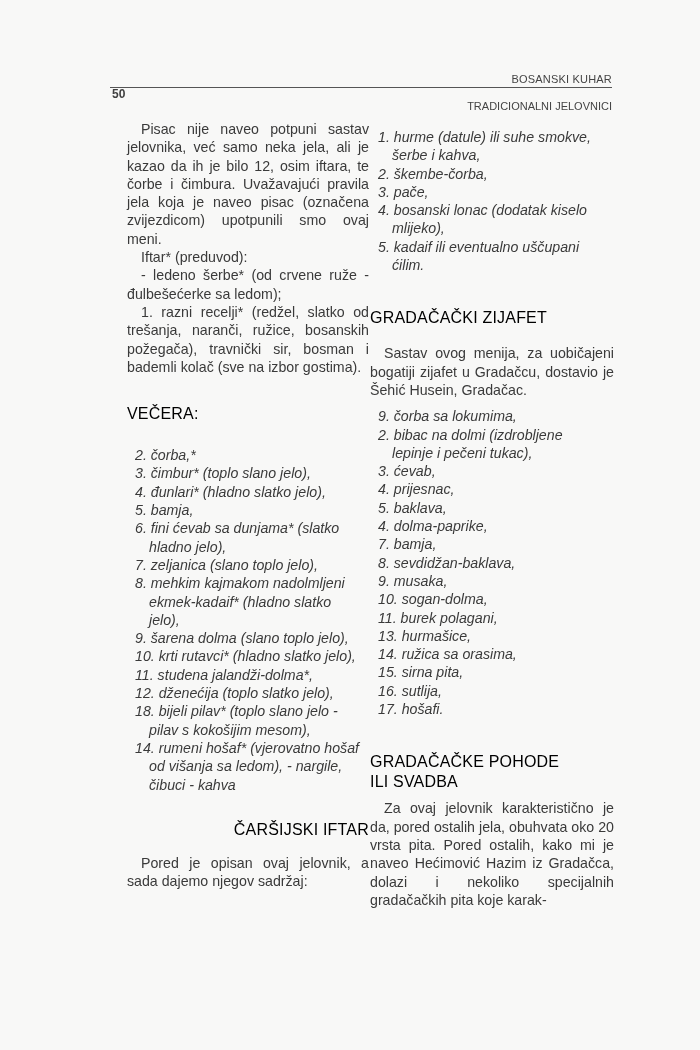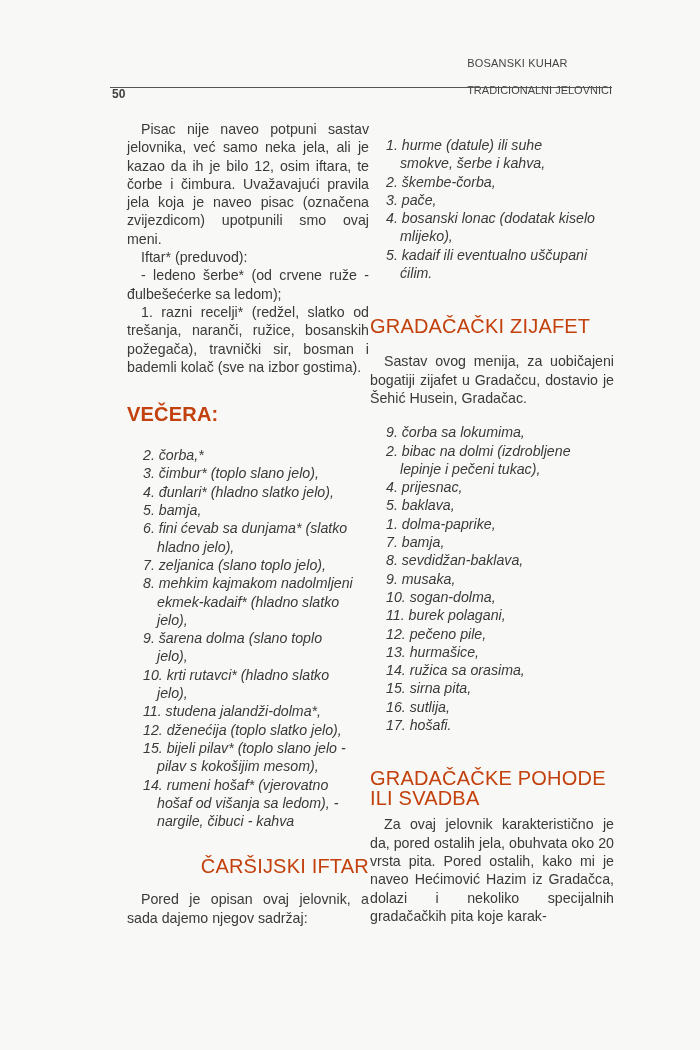--- a/index.html
+++ b/index.html
@@ -13,73 +13,73 @@
   }
   .page-number {
     position: absolute; left: 112px; top: 87px;
     font-size: 12px; font-weight: bold; color: #404040;
   }
   .header-rule {
     position: absolute; left: 110px; top: 87px; width: 502px; height: 1px;
     background: #555;
   }
   .running-head {
-    position: absolute; right: 88px; top: 57px; 
+    position: absolute; right: 88px; top: 73px; text-align: right;
     font-size: 11px; line-height: 13px; color: #444;
   }
   .running-head .book { font-weight: normal; letter-spacing: 0.2px; }
   .running-head .section { margin-top: 14px; }
 
   .col {
     position: absolute; top: 120px; width: 242px;
     font-size: 14.2px; line-height: 18.3px;
   }
   .col-left { left: 127px; }
   .col-right { left: 370px; width: 244px; }
 
   p { margin: 0; text-align: justify; }
   p.indent { text-indent: 14px; }
   .heading {
-    font-size: 20px; line-height: 20px; font-weight: normal;
-    margin: 0; color: #c2410c; letter-spacing: 0.2px;
+    font-size: 16px; line-height: 20px; font-weight: normal;
+    margin: 0; color: #000000; letter-spacing: 0.2px;
   }
-  ol.menu { list-style: none; margin: 16px; padding: 0; }
+  ol.menu { list-style: none; margin: 8px; padding: 0; }
   ol.menu li { font-style: italic; padding-left: 14px; text-indent: -14px; }
 </style>
 </head>
 <body>
 
 <div class="running-head">
   <div class="book">BOSANSKI KUHAR</div>
   <div class="section">TRADICIONALNI JELOVNICI</div>
 </div>
 <div class="header-rule"></div>
 <div class="page-number">50</div>
 
 <div class="col col-left">
   <p class="indent">Pisac nije naveo potpuni sastav jelovnika, već samo neka jela, ali je kazao da ih je bilo 12, osim iftara, te čorbe i čimbura. Uvažavajući pravila jela koja je naveo pisac (označena zvijezdicom) upotpunili smo ovaj meni.</p>
   <p class="indent">Iftar* (preduvod):</p>
   <p class="indent">- ledeno šerbe* (od crvene ruže - đulbešećerke sa ledom);</p>
   <p class="indent">1. razni recelji* (redžel, slatko od trešanja, naranči, ružice, bosanskih požegača), travnički sir, bosman i bademli kolač (sve na izbor gostima).</p>
 
-  <h2 class="heading" style="margin-top:28px;margin-bottom:22px;font-weight:bold;">VEČERA:</h2>
+  <h2 class="heading" style="margin-top:28px;margin-bottom:22px;">VEČERA:</h2>
 
   <ol class="menu">
     <li>2. čorba,*</li>
     <li>3. čimbur* (toplo slano jelo),</li>
     <li>4. đunlari* (hladno slatko jelo),</li>
     <li>5. bamja,</li>
     <li>6. fini ćevab sa dunjama* (slatko hladno jelo),</li>
     <li>7. zeljanica (slano toplo jelo),</li>
     <li>8. mehkim kajmakom nadolmljeni ekmek-kadaif* (hladno slatko jelo),</li>
     <li>9. šarena dolma (slano toplo jelo),</li>
     <li>10. krti rutavci* (hladno slatko jelo),</li>
     <li>11. studena jalandži-dolma*,</li>
     <li>12. dženećija (toplo slatko jelo),</li>
-    <li>15. bijeli pilav* (toplo slano jelo - pilav s kokošijim mesom),</li>
+    <li>18. bijeli pilav* (toplo slano jelo - pilav s kokošijim mesom),</li>
     <li>14. rumeni hošaf* (vjerovatno hošaf od višanja sa ledom), - nargile, čibuci - kahva</li>
   </ol>
 
   <h2 class="heading" style="margin-top:26px;margin-bottom:14px;text-align:right;">ČARŠIJSKI IFTAR</h2>
   <p class="indent">Pored je opisan ovaj jelovnik, a sada dajemo njegov sadržaj:</p>
 </div>
 
 <div class="col col-right">
   <ol class="menu">
     <li>1. hurme (datule) ili suhe smokve, šerbe i kahva,</li>
@@ -88,29 +88,29 @@
     <li>4. bosanski lonac (dodatak kiselo mlijeko),</li>
     <li>5. kadaif ili eventualno uščupani ćilim.</li>
   </ol>
 
   <h2 class="heading" style="margin-top:34px;margin-bottom:16px;">GRADAČAČKI ZIJAFET</h2>
   <p class="indent">Sastav ovog menija, za uobičajeni bogatiji zijafet u Gradačcu, dostavio je Šehić Husein, Gradačac.</p>
 
   <ol class="menu">
     <li>9. čorba sa lokumima,</li>
     <li>2. bibac na dolmi (izdrobljene lepinje i pečeni tukac),</li>
+    <li>3. ćevab,</li>
     <li>4. prijesnac,</li>
     <li>5. baklava,</li>
-    <li>1. dolma-paprike,</li>
+    <li>4. dolma-paprike,</li>
     <li>7. bamja,</li>
     <li>8. sevdidžan-baklava,</li>
     <li>9. musaka,</li>
     <li>10. sogan-dolma,</li>
     <li>11. burek polagani,</li>
-    <li>12. pečeno pile,</li>
     <li>13. hurmašice,</li>
     <li>14. ružica sa orasima,</li>
     <li>15. sirna pita,</li>
     <li>16. sutlija,</li>
     <li>17. hošafi.</li>
   </ol>
 
   <h2 class="heading" style="margin-top:34px;margin-bottom:0;">
     <span>GRADAČAČKE POHODE</span><br>
     <span>ILI SVADBA</span>

